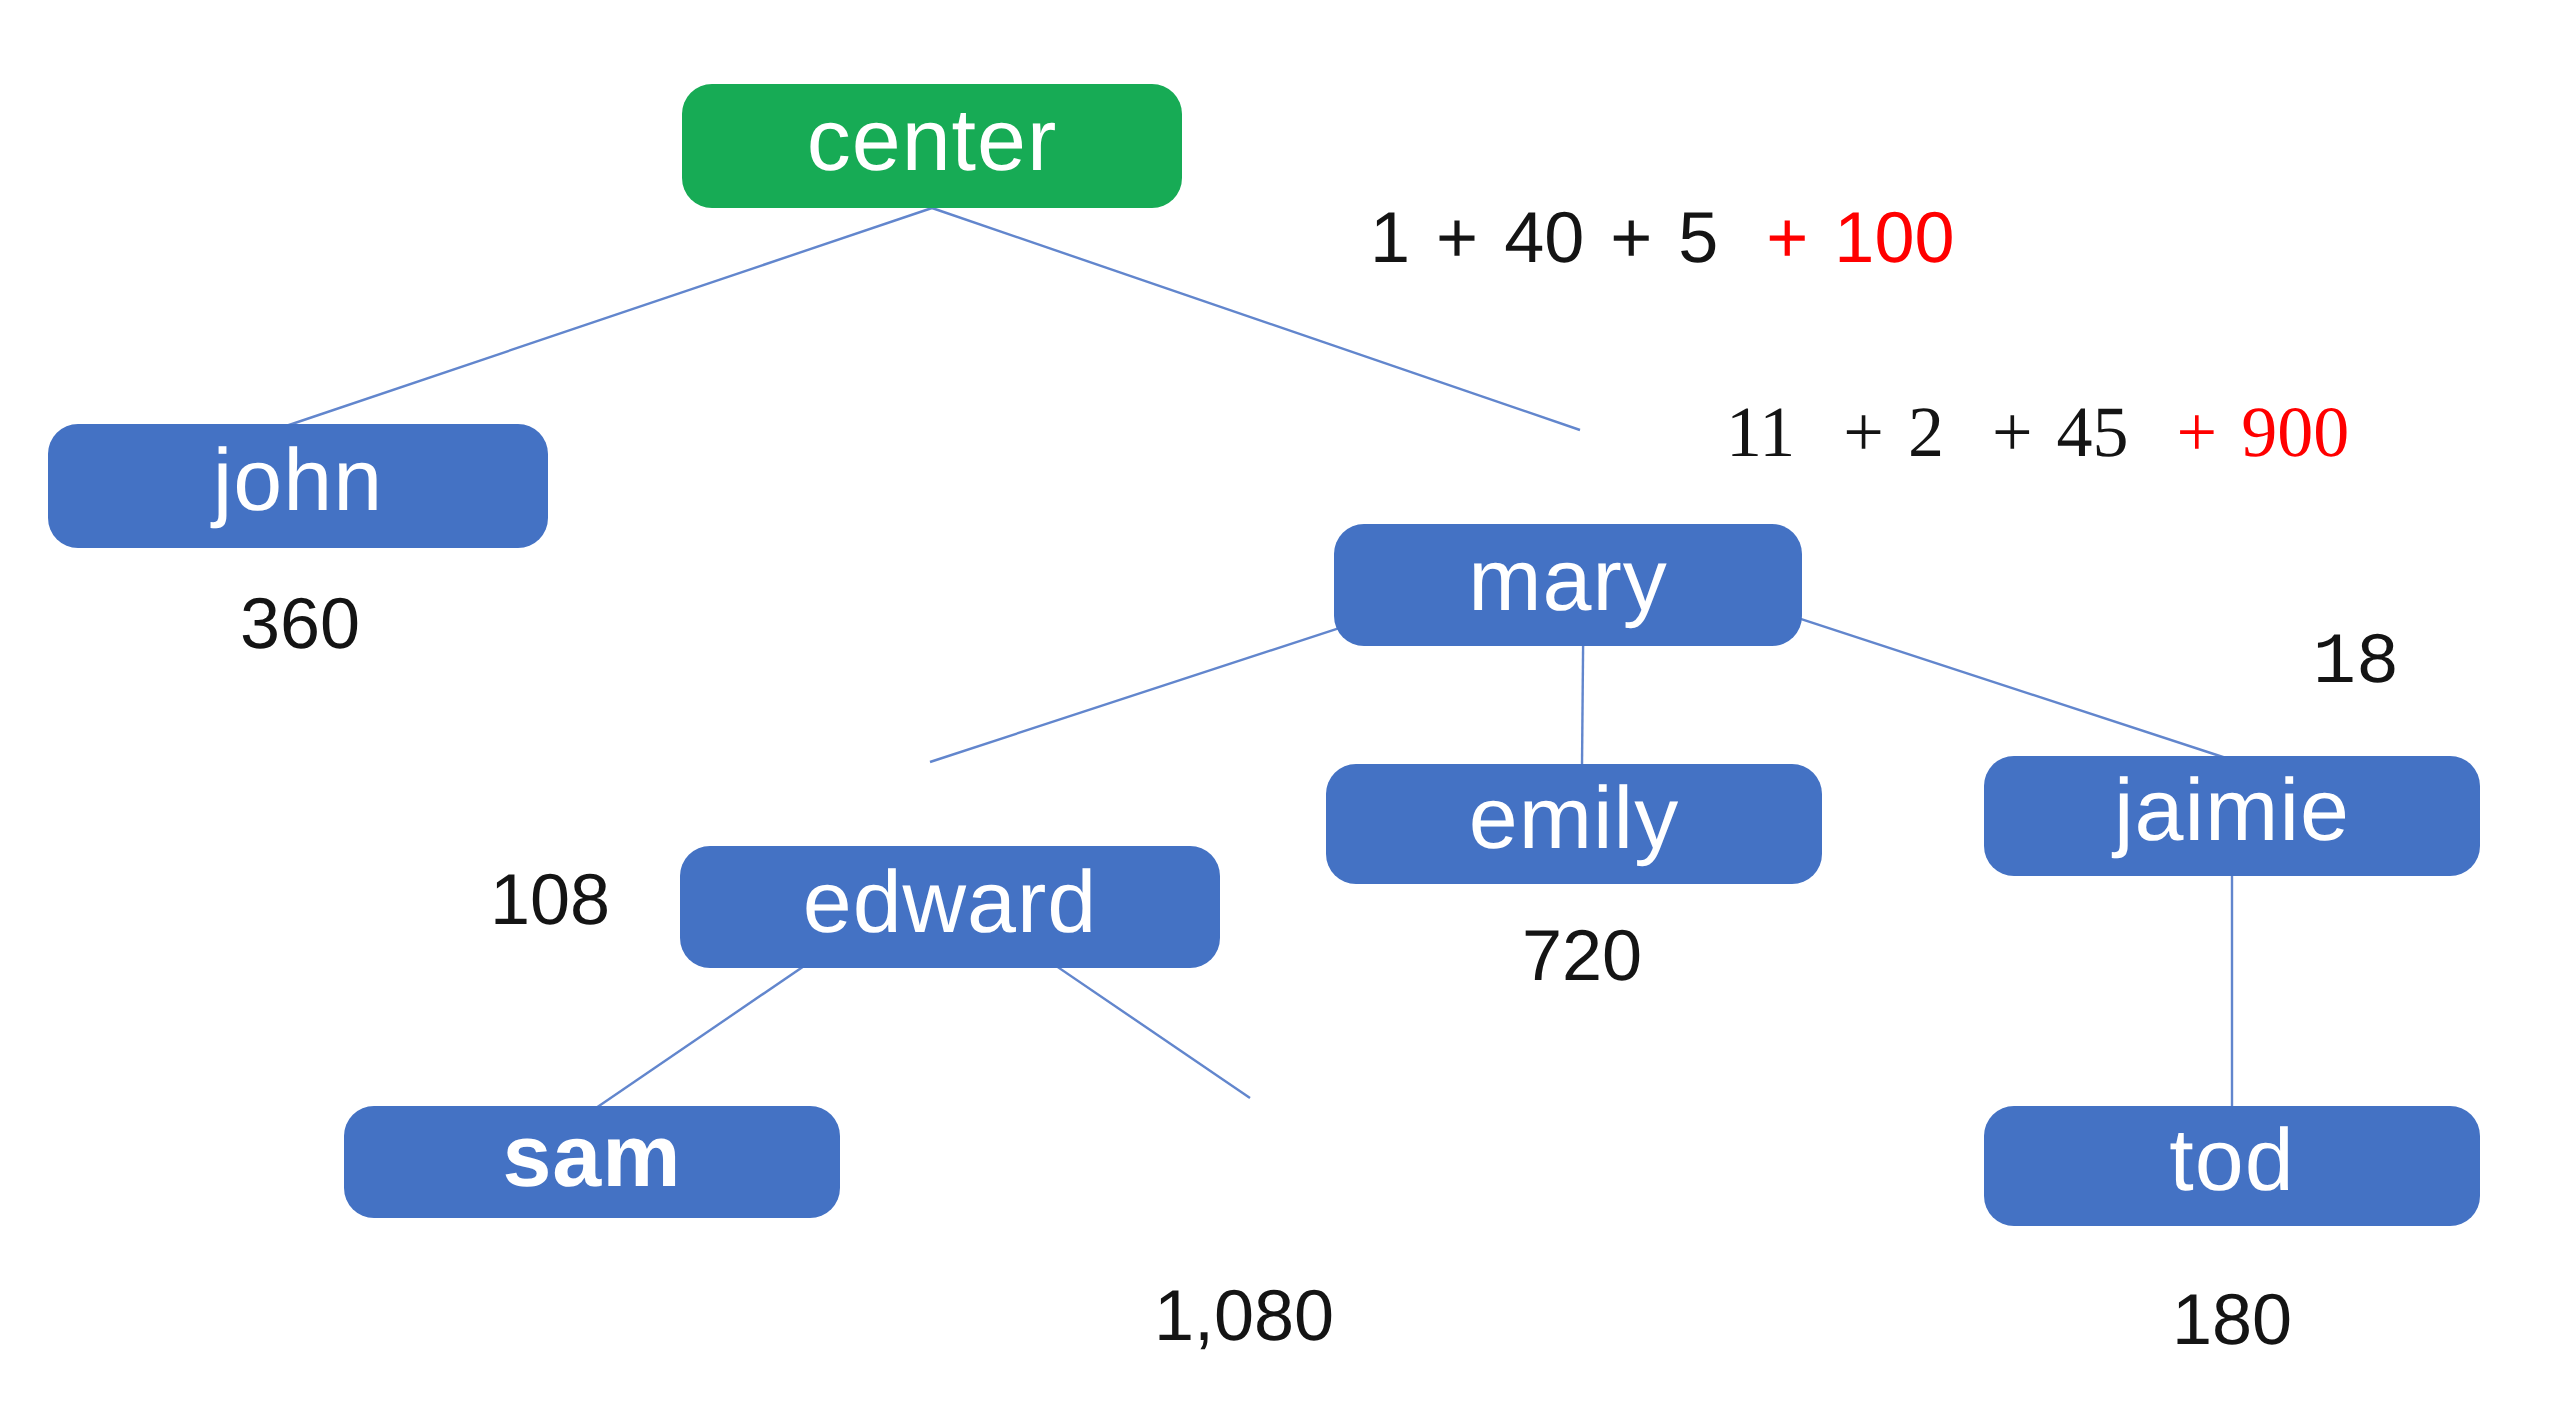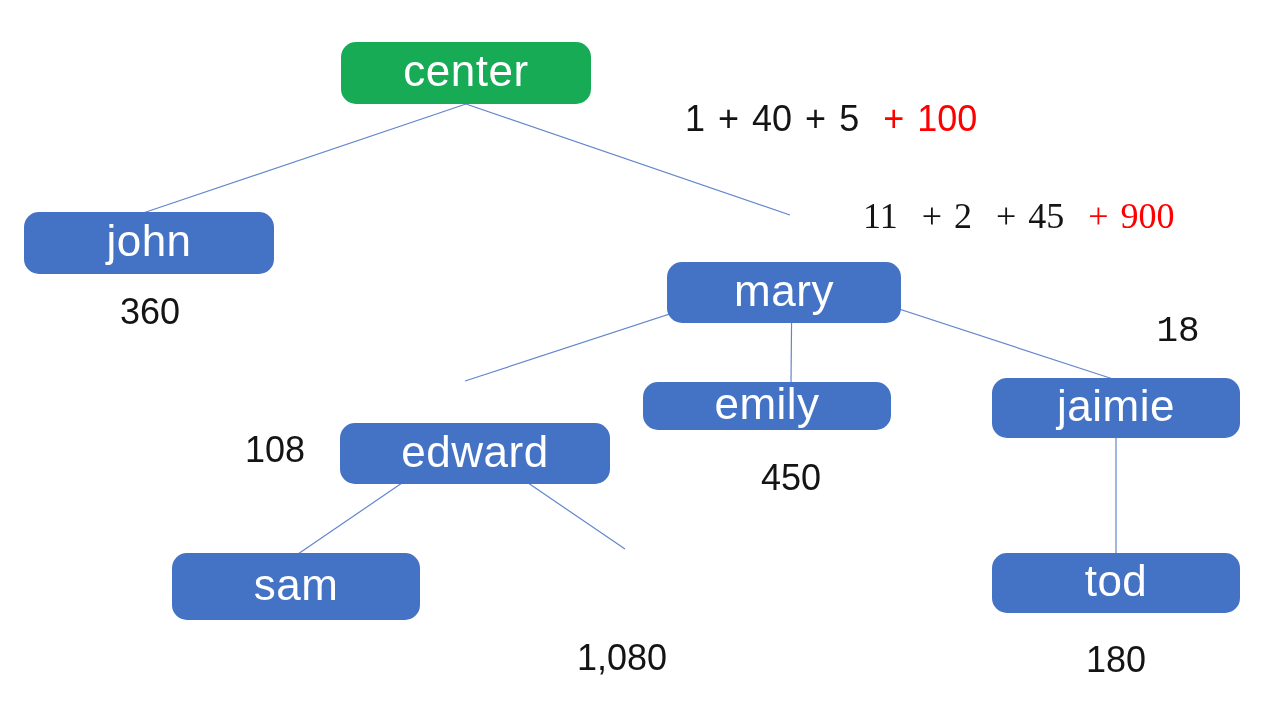--- a/index.html
+++ b/index.html
@@ -45,23 +45,23 @@
     letter-spacing: 0.5px;
     background: var(--blue);
   }
   .node.green { background: var(--green); justify-content: center; }
   .node span { padding-bottom: 4px; }
 
   .n-center { left: 341px; top: 42px;  width: 250px; height: 62px; }
   .n-john   { left: 24px;  top: 212px; width: 250px; height: 62px; }
   .n-mary   { left: 667px; top: 214px; width: 234px; height: 61px; margin-top: 48px; }
   .n-edward { left: 340px; top: 380px; width: 270px; height: 61px; margin-top: 43px; }
-  .n-emily  { left: 643px; top: 382px; width: 248px; height: 48px; }
+  .n-emily  { left: 663px; top: 382px; width: 248px; height: 60px; }
   .n-jaimie { left: 992px; top: 378px; width: 248px; height: 60px; }
-  .n-sam    { left: 172px; top: 553px; width: 248px; height: 67px; }
+  .n-sam    { left: 172px; top: 553px; width: 248px; height: 56px; font-weight: bold; }
   .n-young  { left: 500px; top: 548px; width: 247px; height: 60px; }
   .n-tod    { left: 992px; top: 553px; width: 248px; height: 60px; text-align: right; }
 
   .value {
     position: absolute;
     width: 130px;
     text-align: center;
     color: var(--ink);
     font-size: 36px;
     line-height: 40px;
@@ -125,21 +125,21 @@
   </div>
   <div class="node n-sam">
     <span>sam</span>
   </div>
   <div class="node n-tod">
     <span>tod</span>
   </div>
 
   <div class="value v-john">360</div>
   <div class="value v-edward">108</div>
-  <div class="value v-emily">450</div>
+  <div class="value v-emily">720</div>
   <div class="value v-jaimie">18</div>
   <div class="value v-young">1,080</div>
   <div class="value v-tod">180</div>
 
   <div class="expr e-center">
     <span class="black-part">1 + 40 + 5</span><span class="red-part">+ 100</span>
   </div>
   <div class="expr e-mary">
     <span class="black-part">11  + 2  + 45</span><span class="red-part">+ 900</span>
   </div>

